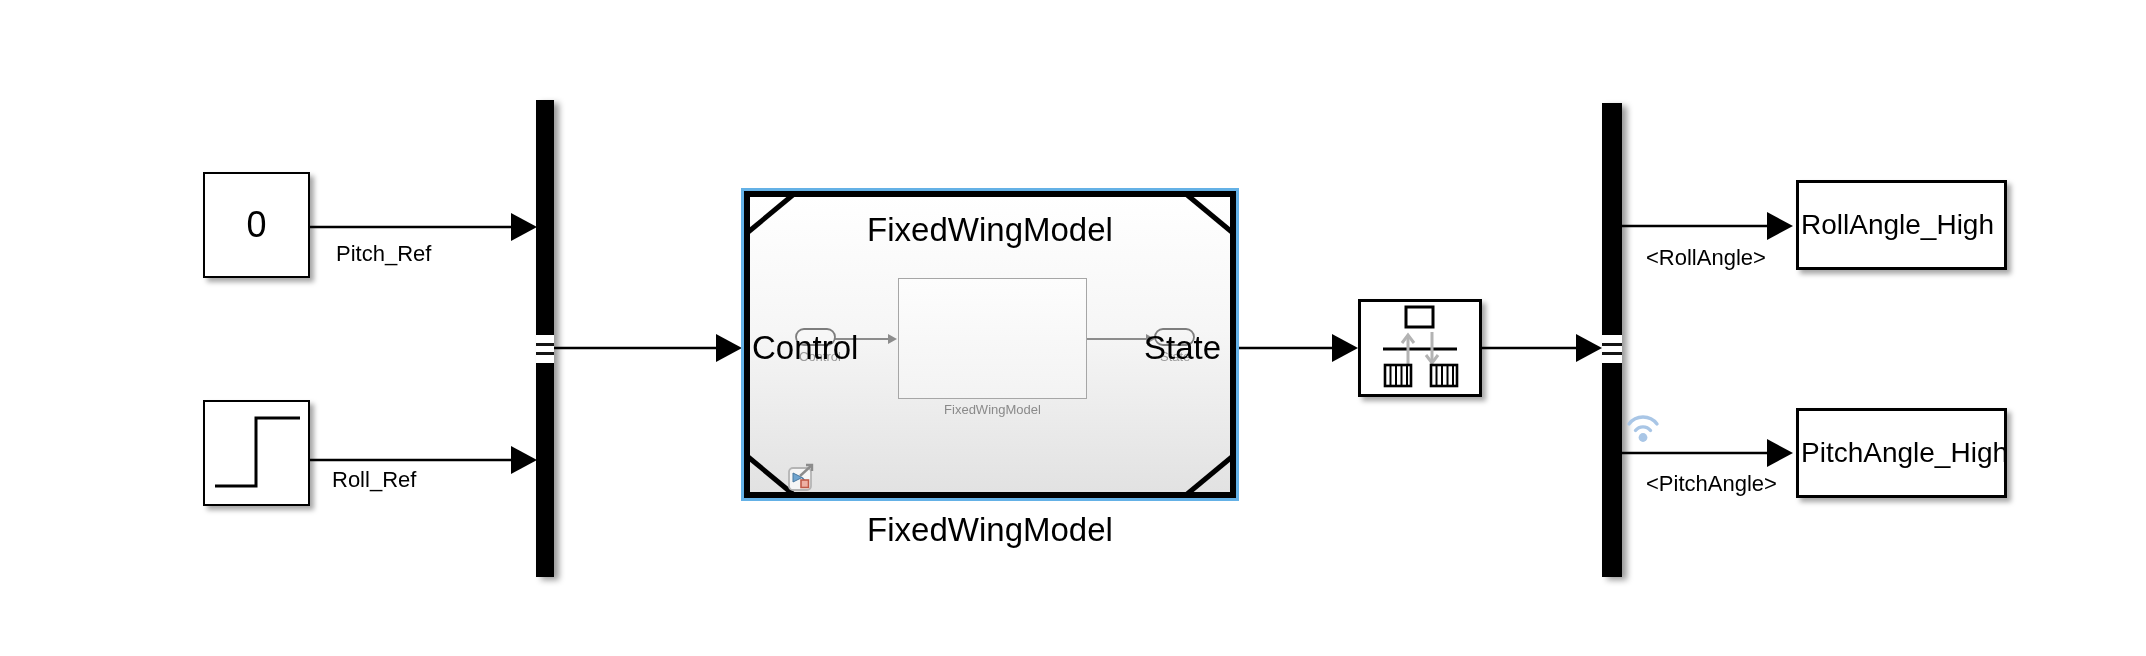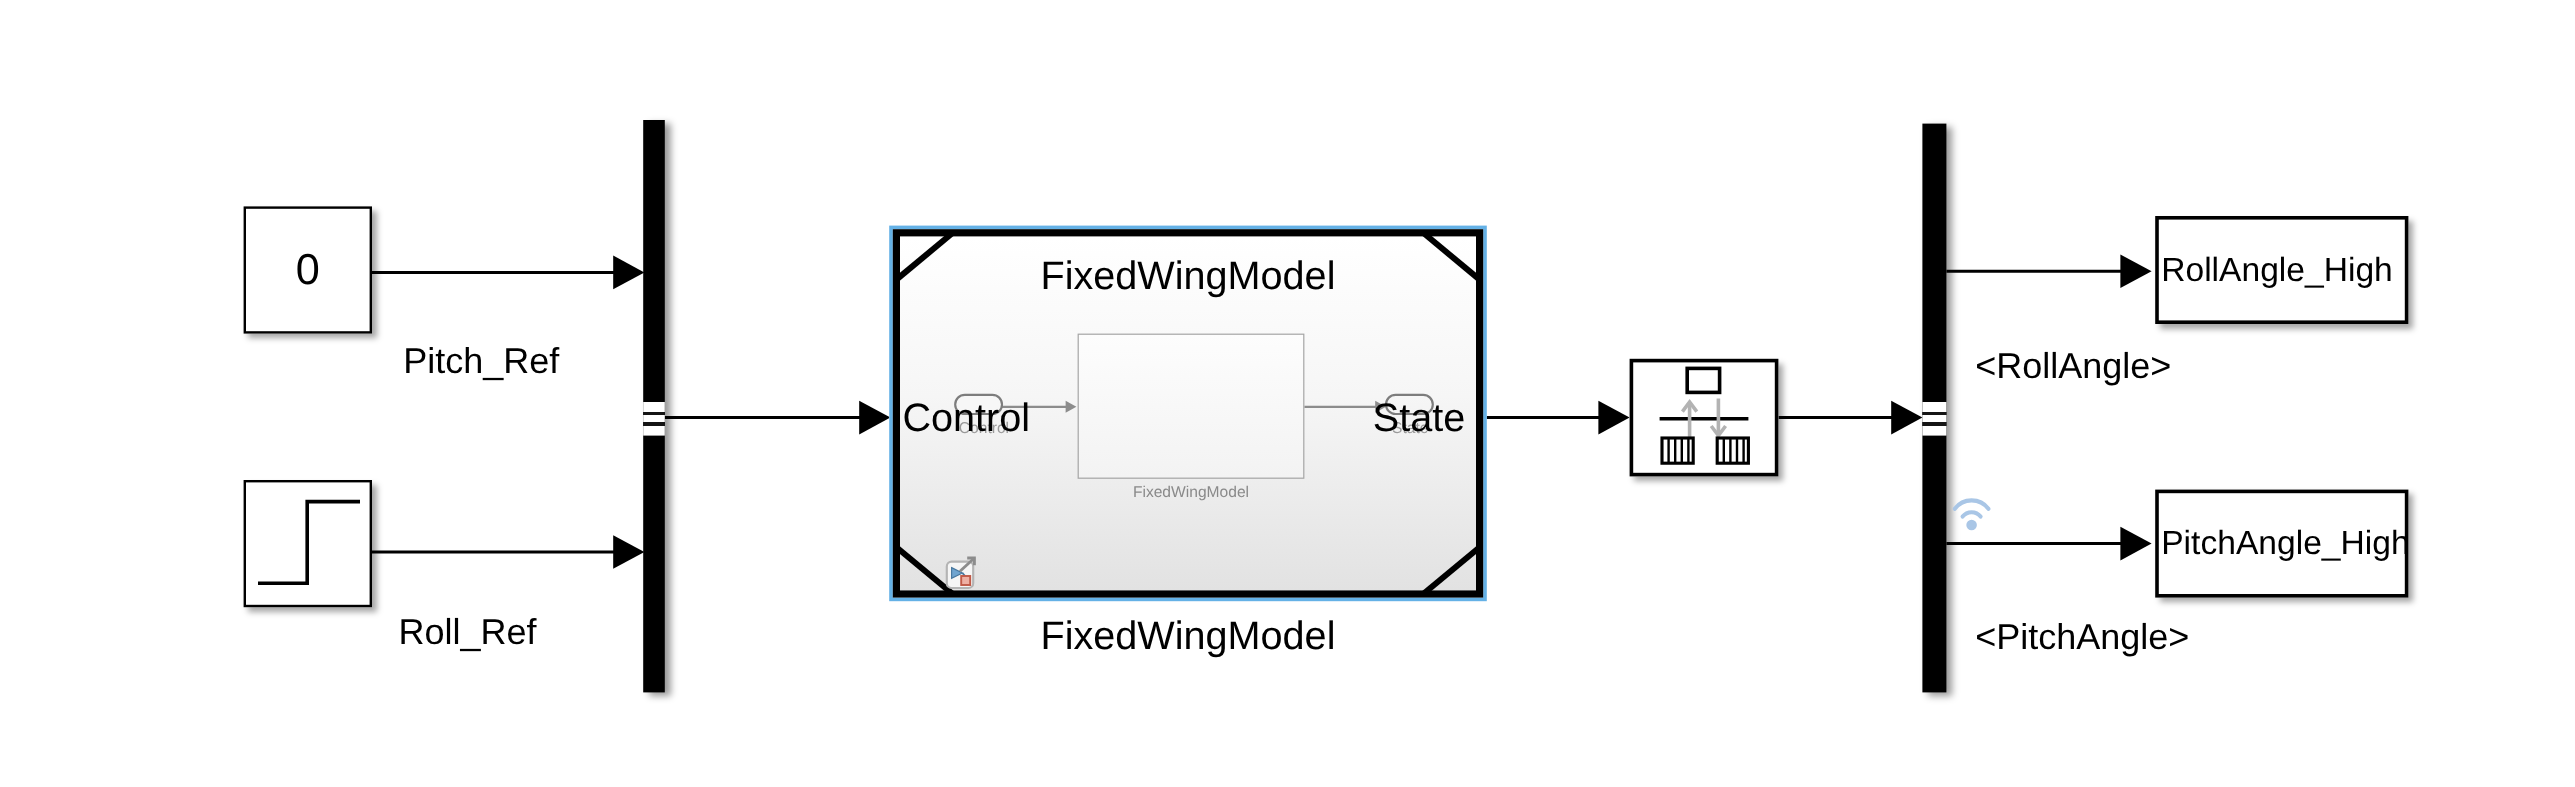--- a/index.html
+++ b/index.html
@@ -11,21 +11,21 @@
   
   .blk{
     position:absolute;background:#fff;border:2.5px solid #000;box-sizing:border-box;
     box-shadow:4px 4px 5px rgba(0,0,0,0.35);
   }
   .blk.thick{border-width:3px;}
   
   .const-val{display:flex;width:100%;height:100%;align-items:center;justify-content:center;
     font-size:36px;}
   
-  .sig-label{position:absolute;font-size:30px;line-height:32px;white-space:nowrap;margin-top:48px;}
+  .sig-label{position:absolute;font-size:22px;line-height:32px;white-space:nowrap;}
   
   .busbar{
     position:absolute;background:#000;
     box-shadow:5px 3px 6px rgba(0,0,0,0.4);
   }
   .bus-ind{
     position:absolute;left:0;width:100%;height:28px;
     background:linear-gradient(to bottom,#fff 0 8px,#141414 8px 11px,#fff 11px 17px,#141414 17px 20px,#fff 20px 28px);
   }
   

